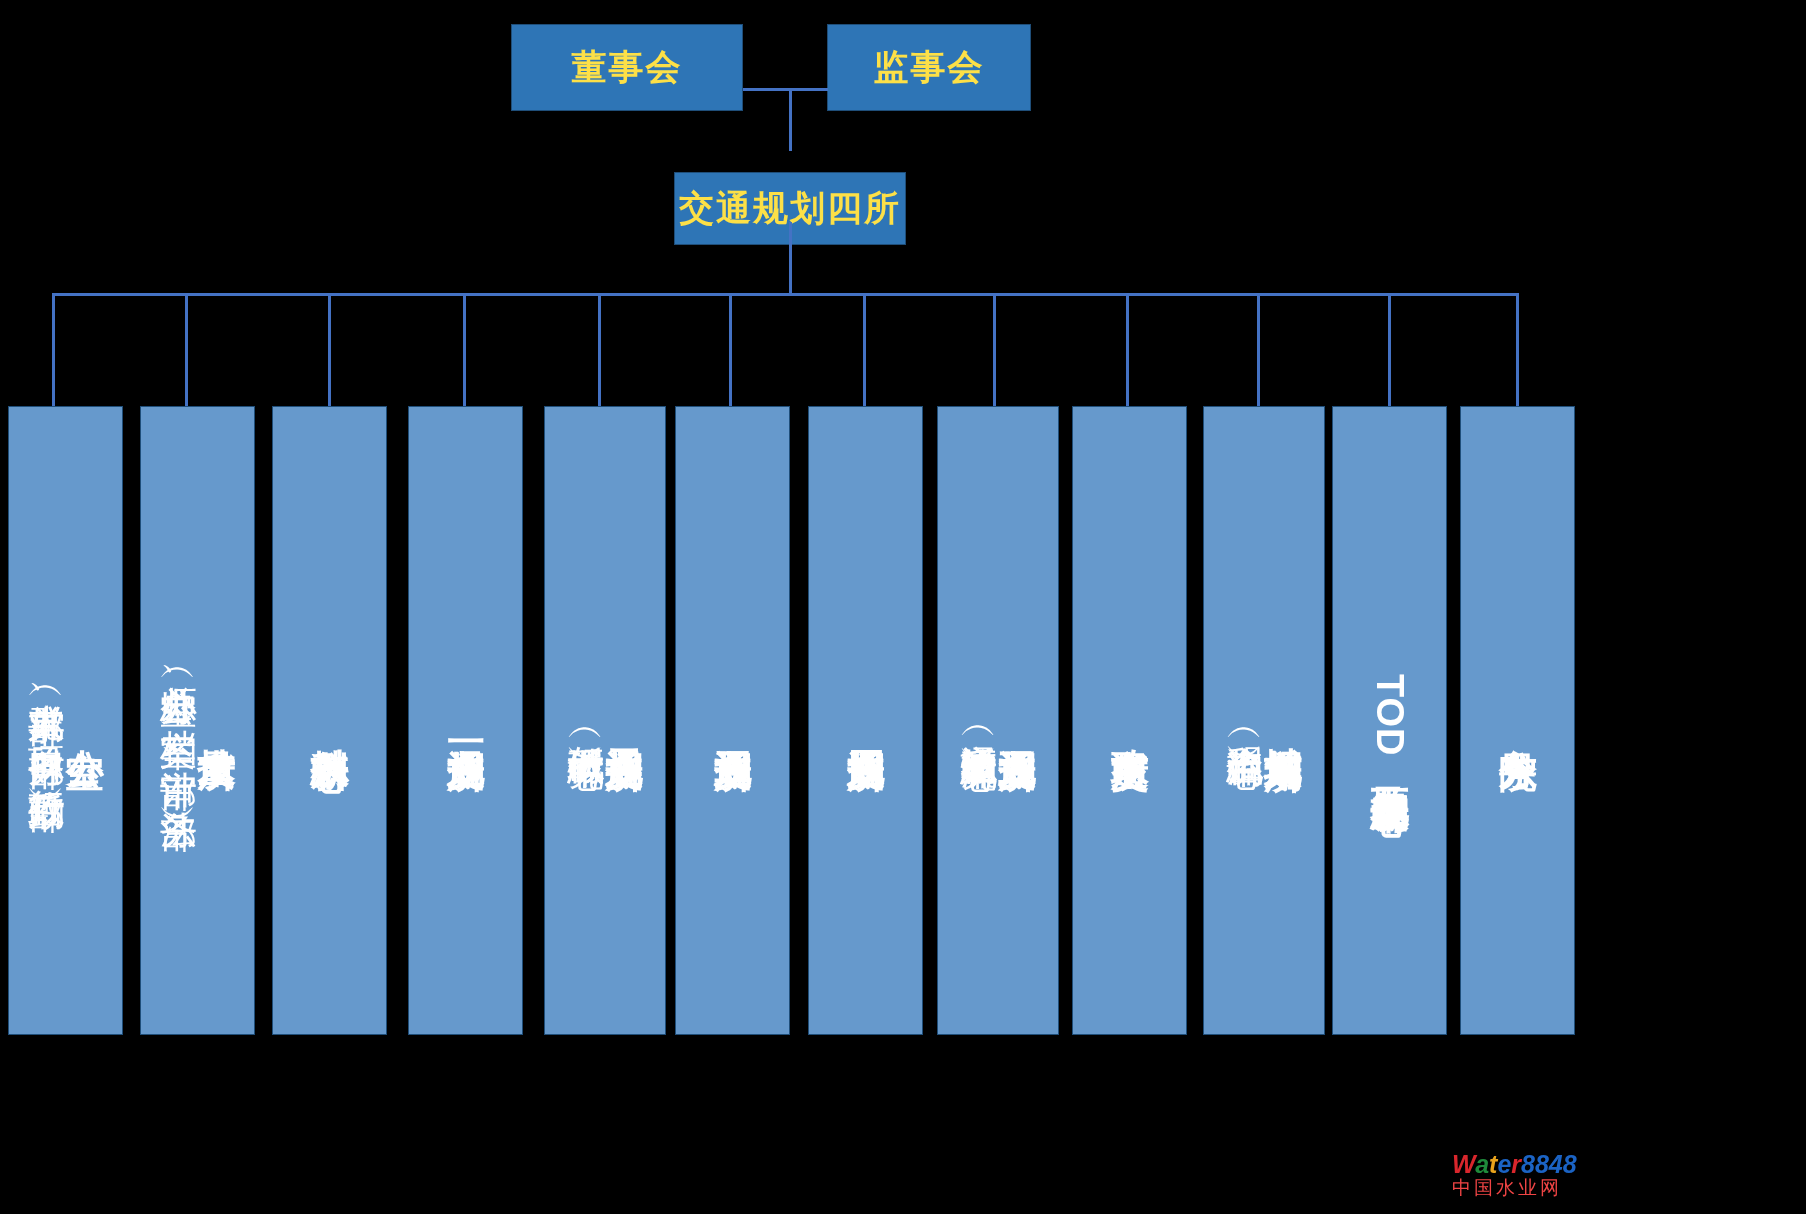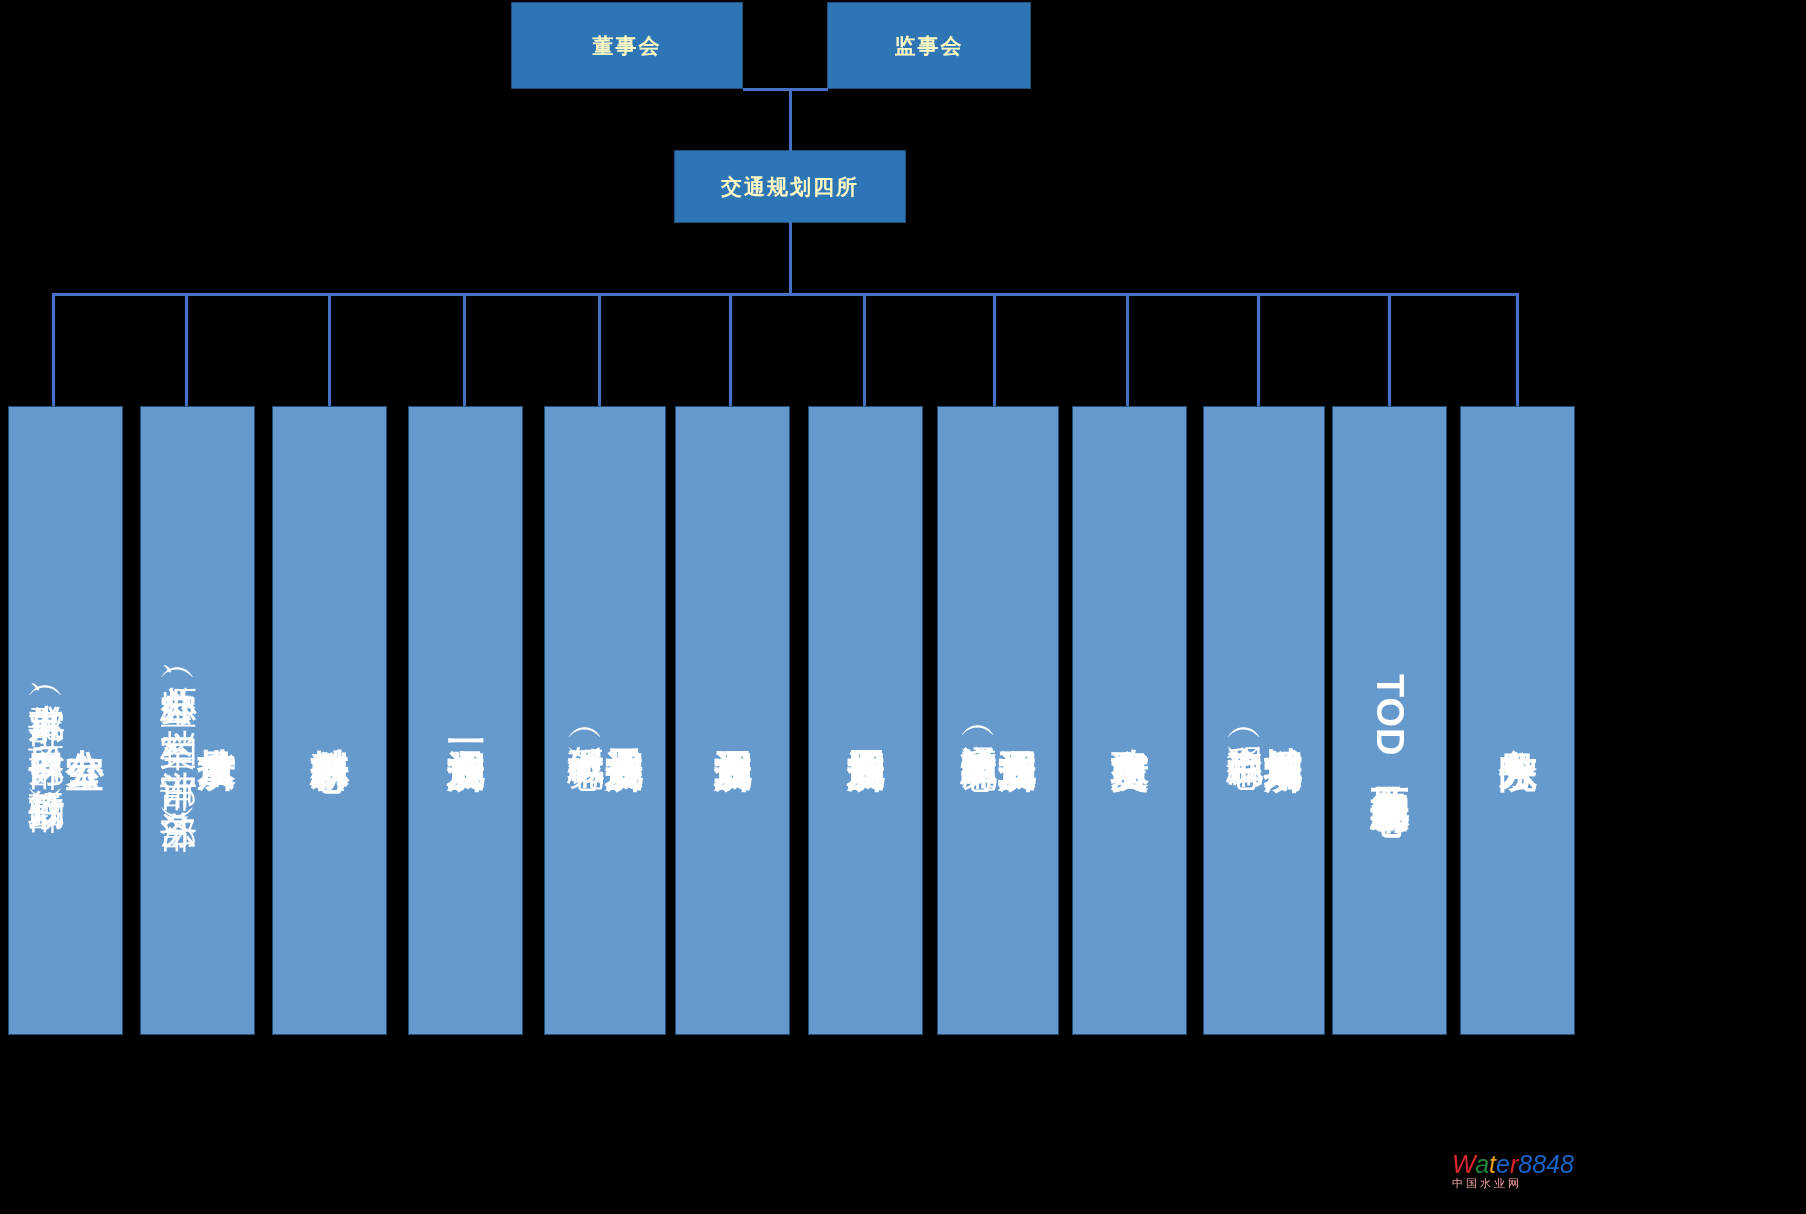--- a/index.html
+++ b/index.html
@@ -20,28 +20,29 @@
     left: 0; top: 0;
     width: 1806px;
     height: 1214px;
   }
 
   
   .topbox {
     position: absolute;
     background: #2E75B6;
     border: 1px solid #1F4E79;
-    color: #fef9c3;
+    color: #fde047;
     display: flex;
     align-items: center;
     justify-content: center;
-    font-size: 21px;
+    font-size: 35px;
     font-weight: bold;
     letter-spacing: 2px;
     box-sizing: border-box;
+    margin-top: 22px;
   }
 
   #box-board       { left: 511px;  top: 2px;   width: 232px; height: 87px; }
   #box-supervisors { left: 827px;  top: 2px;   width: 204px; height: 87px; }
   #box-gm          { left: 674px;  top: 150px; width: 232px; height: 73px; }
 
   
   .line {
     position: absolute;
     background: #4472C4;
@@ -96,32 +97,32 @@
     left: 1452px;
     top: 1152px;
     width: 190px;
     height: 56px;
     line-height: 1.0;
     text-align: left;
     pointer-events: none;
   }
   #watermark .wm-top {
     font-size: 25px;
-    font-weight: normal;
+    font-weight: bold;
     font-style: italic;
     white-space: nowrap;
   }
   #watermark .wm-top .c1 { color: #D9262C; }
   #watermark .wm-top .c2 { color: #1F8A3B; }
   #watermark .wm-top .c3 { color: #E8A21C; }
   #watermark .wm-top .c4 { color: #1B63C4; }
   #watermark .wm-top .c5 { color: #D9262C; }
   #watermark .wm-bottom {
-    font-size: 11px;
-    color: #fca5a5;
+    font-size: 19px;
+    color: #ef4444;
     letter-spacing: 3px;
     white-space: nowrap;
     margin-top: 1px;
   }
 </style>
 </head>
 <body>
 
 <div class="canvas">
 

